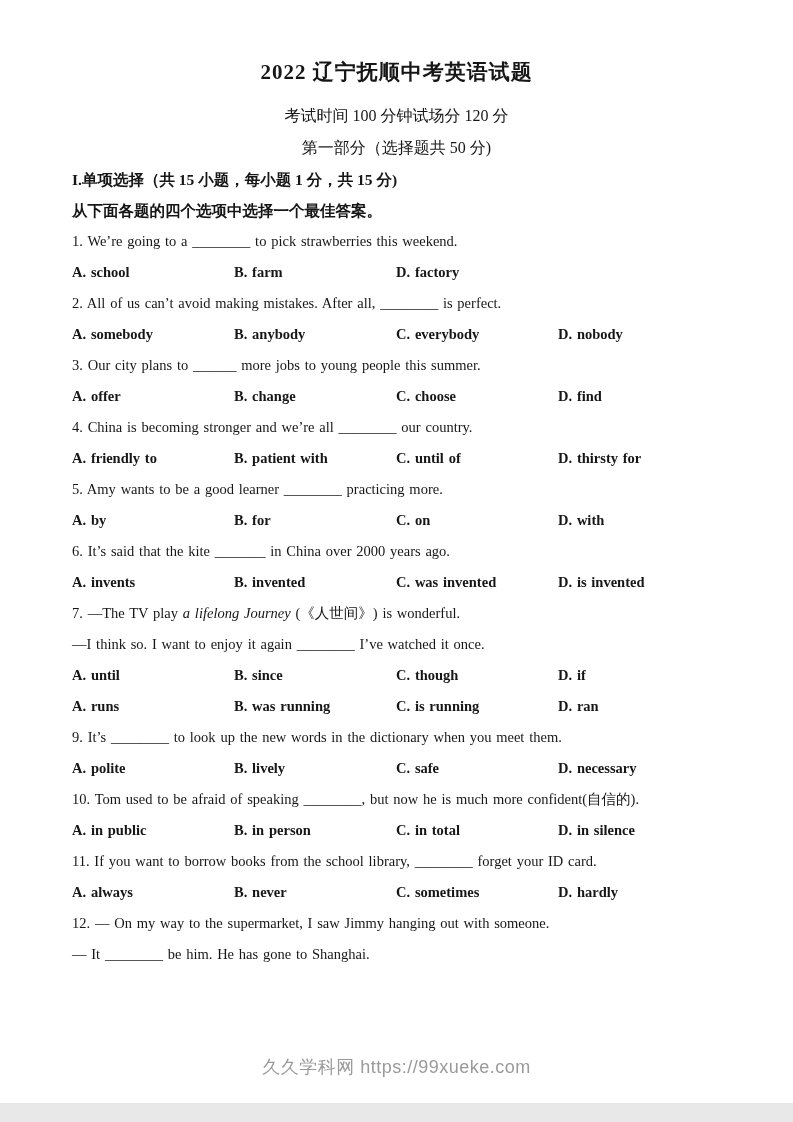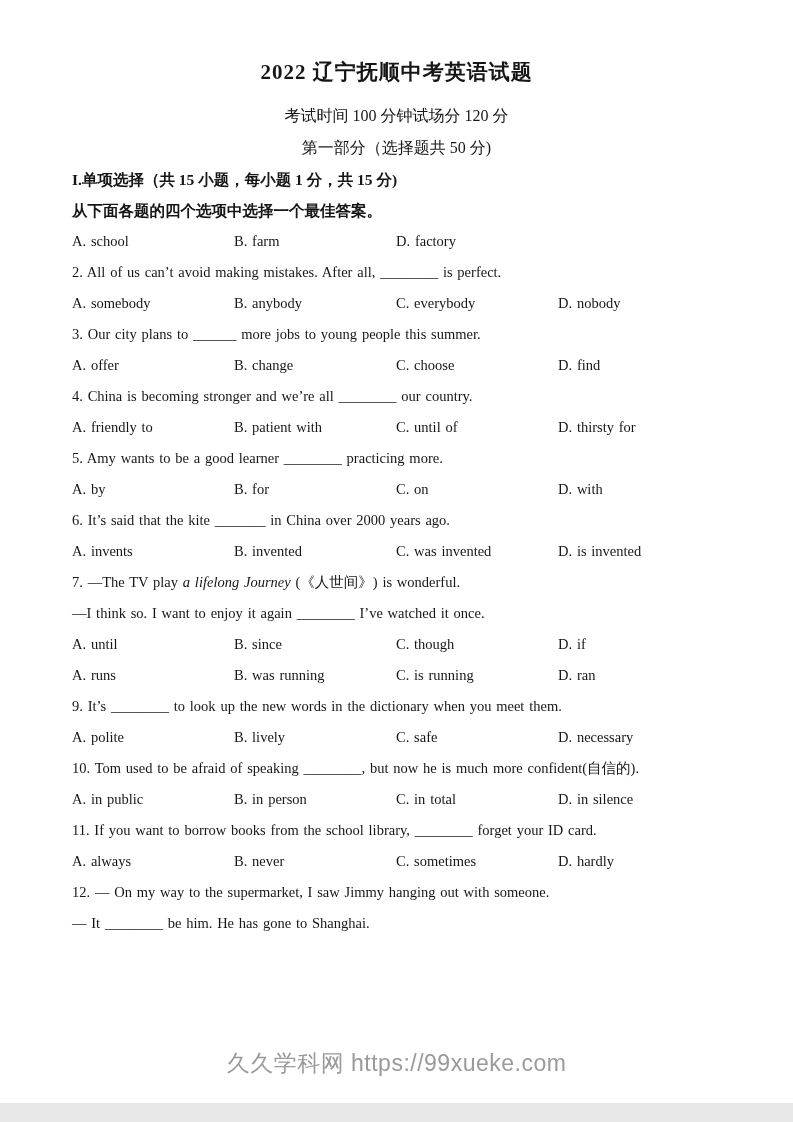--- a/index.html
+++ b/index.html
@@ -46,48 +46,50 @@
     word-spacing: 0.08em;
     white-space: nowrap;
   }
   .stem em { }
   .options {
     display: grid;
     grid-template-columns: 162px 162px 162px 1fr;
     font-size: 14.5px;
     line-height: 31px;
     word-spacing: 0.08em;
+    font-weight: bold;
   }
   .opt { display: block; }
   .watermark {
     position: absolute;
     left: 0;
     right: 0;
     bottom: 24px;
     text-align: center;
     font-family: "Liberation Sans", "DejaVu Sans", sans-serif;
-    font-size: 23px;
+    font-size: 18px;
     color: #9a9a9a;
     letter-spacing: 0.5px;
   }
 </style>
 </head>
 <body>
 
 <div class="page">
   <header>
     <h1 class="title">2022 辽宁抚顺中考英语试题</h1>
     <p class="subheading">考试时间 100 分钟试场分 120 分</p>
     <p class="subheading">第一部分（选择题共 50 分)</p>
     <p class="section-heading">I.单项选择（共 15 小题，每小题 1 分，共 15 分)</p>
     <p class="section-heading">从下面各题的四个选项中选择一个最佳答案。</p>
   </header>
 
   <main id="questions">
       <div class="question">
+        <p class="stem"><span>1. We’re going to a ________ to pick strawberries this weekend.</span></p>
         <div class="options">
           <span class="opt">A. school</span>
           <span class="opt">B. farm</span>
           <span class="opt">D. factory</span>
         </div>
       </div>
       <div class="question">
         <p class="stem"><span>2. All of us can’t avoid making mistakes. After all, ________ is perfect.</span></p>
         <div class="options">
           <span class="opt">A. somebody</span>

